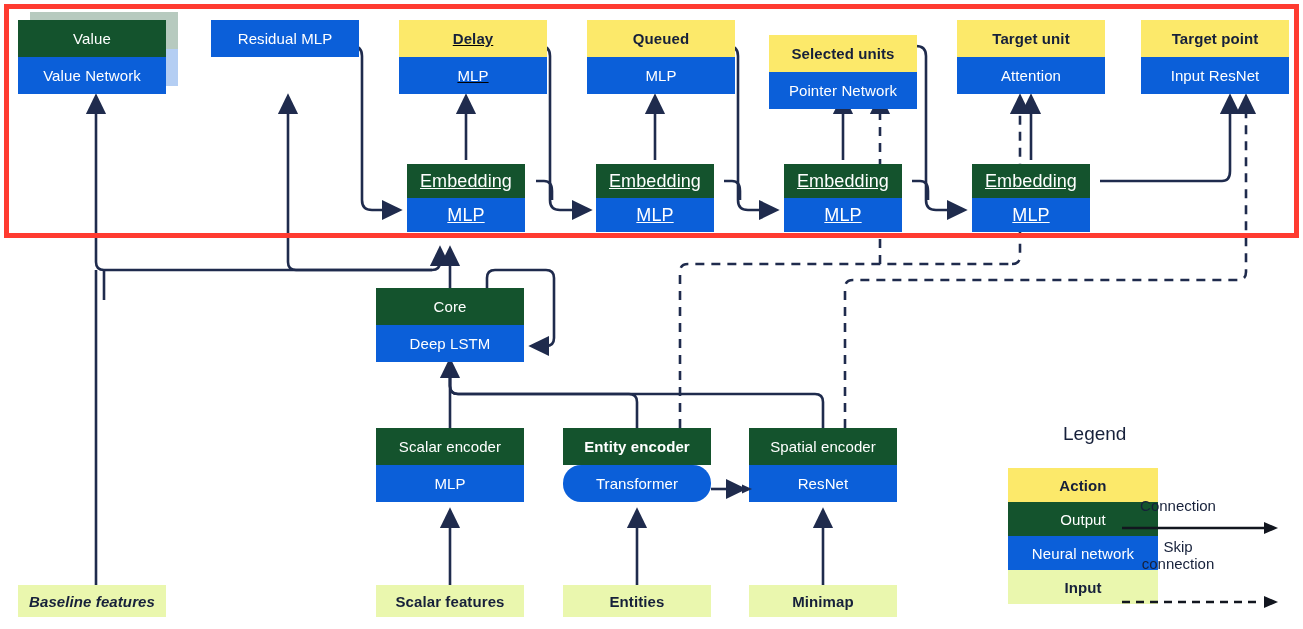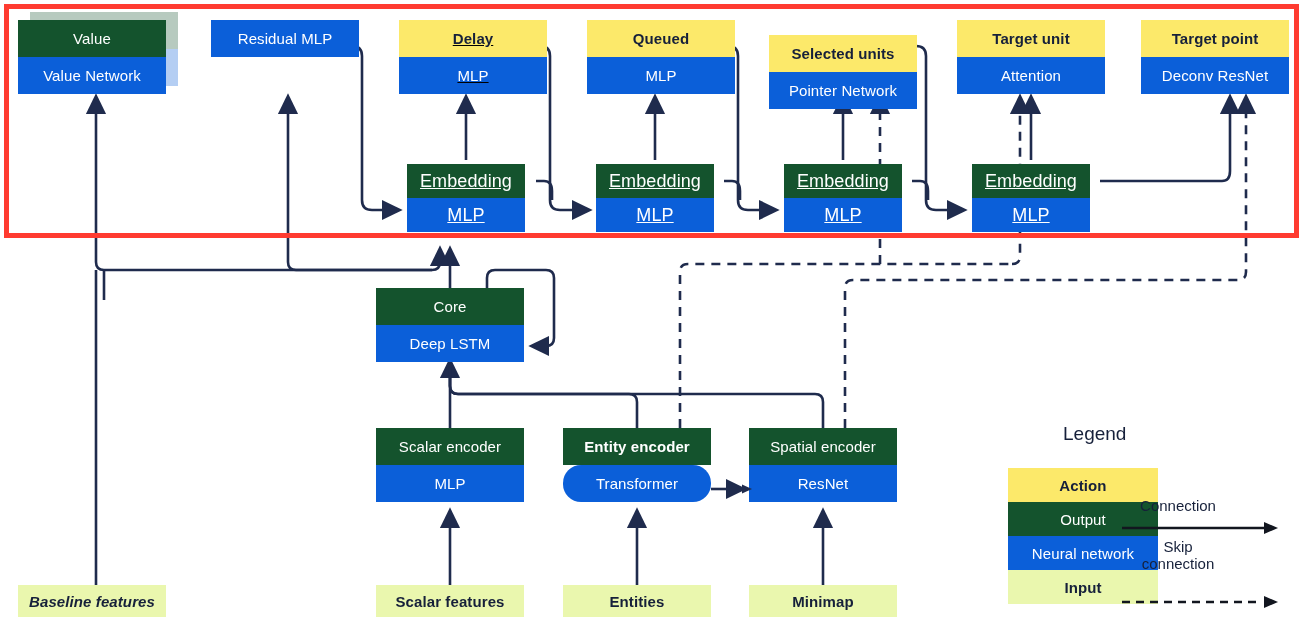--- a/index.html
+++ b/index.html
@@ -126,21 +126,21 @@
     <div class="cell c-nn" style="height:37px;">Pointer Network</div>
   </div>
 
   <div class="node" style="left:957px;top:20px;width:148px;height:74px;">
     <div class="cell c-action" style="height:37px;">Target unit</div>
     <div class="cell c-nn" style="height:37px;">Attention</div>
   </div>
 
   <div class="node" style="left:1141px;top:20px;width:148px;height:74px;">
     <div class="cell c-action" style="height:37px;">Target point</div>
-    <div class="cell c-nn" style="height:37px;">Deconv ResNet</div>
+    <div class="cell c-nn" style="height:37px;">Input ResNet</div>
   </div>
 
   <div class="node" style="left:407px;top:164px;width:118px;height:68px;">
     <div class="cell c-output small" style="height:34px;">Embedding</div>
     <div class="cell c-nn small" style="height:34px;">MLP</div>
   </div>
   <div class="node" style="left:596px;top:164px;width:118px;height:68px;">
     <div class="cell c-output small" style="height:34px;">Embedding</div>
     <div class="cell c-nn small" style="height:34px;">MLP</div>
   </div>

